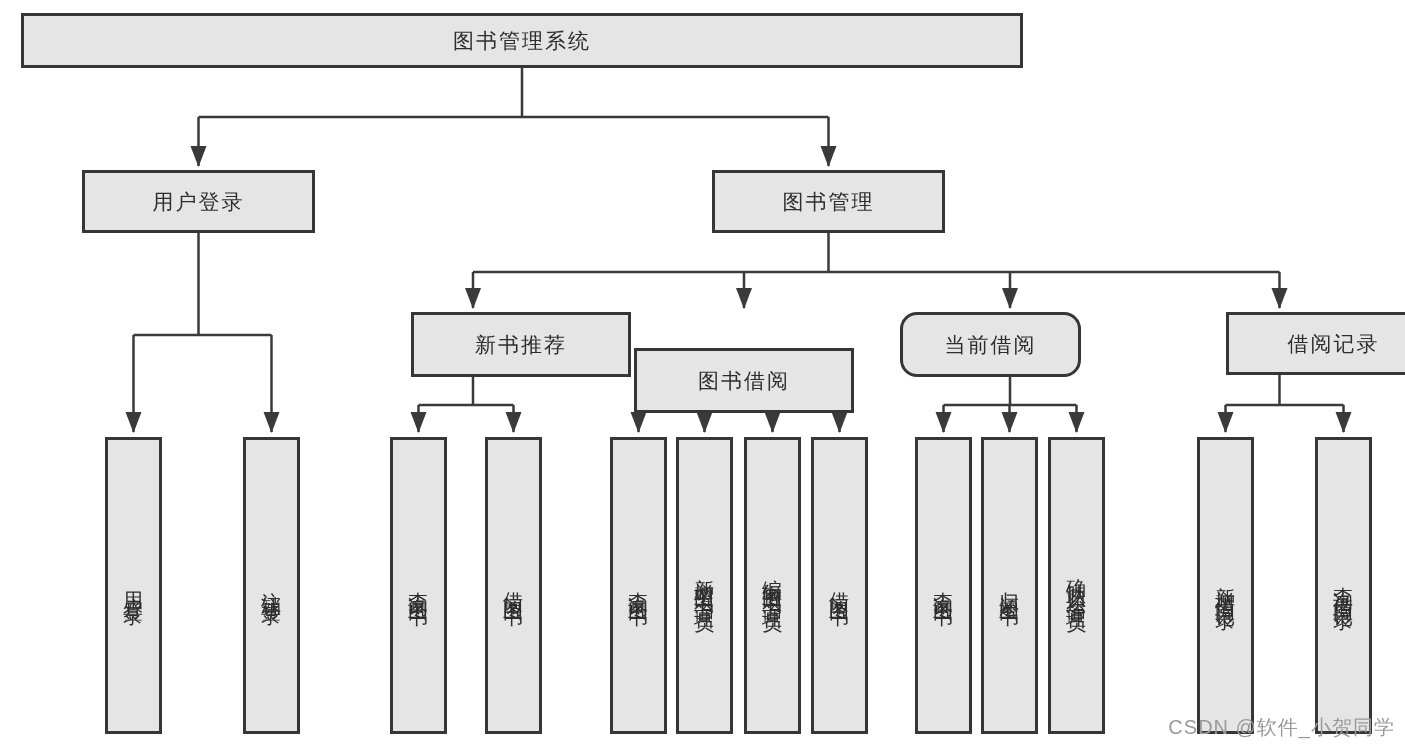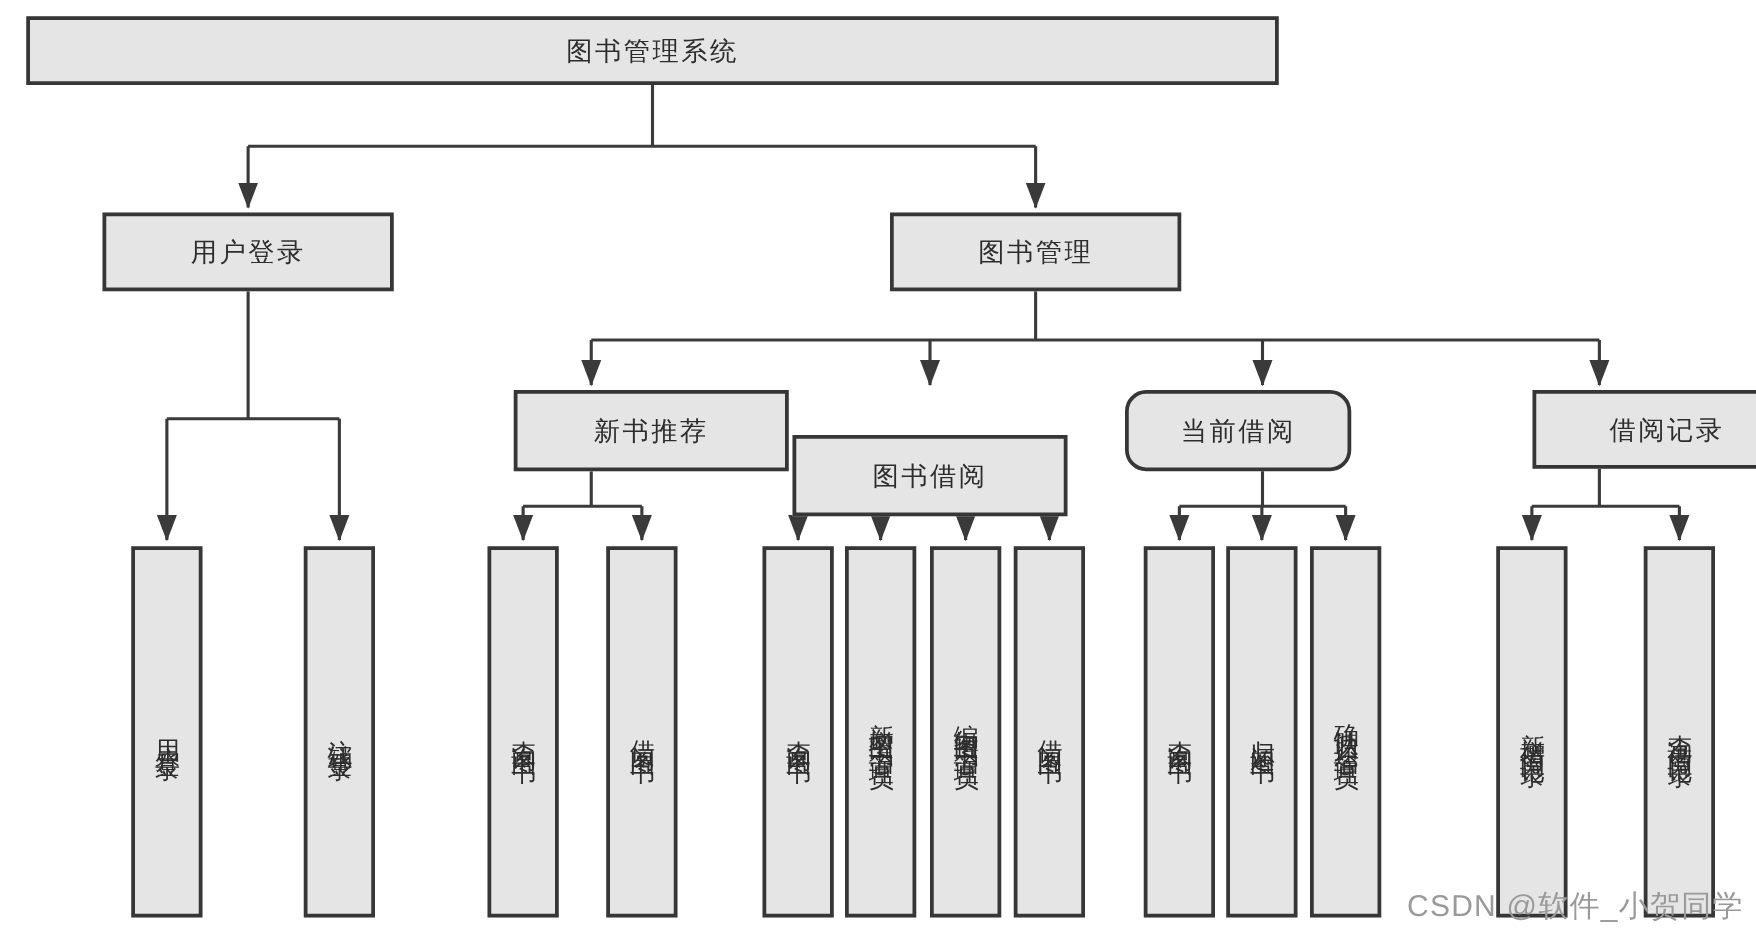--- a/index.html
+++ b/index.html
@@ -64,21 +64,21 @@
   .lf-g3-3 { left: 811px; }
   .lf-g4-0 { left: 915px; }
   .lf-g4-1 { left: 981px; }
   .lf-g4-2 { left: 1048px; }
   .lf-g5-0 { left: 1197px; }
   .lf-g5-1 { left: 1315px; }
   .watermark {
     position: absolute;
     right: 10px;
     bottom: 6px;
-    font-size: 24px;
+    font-size: 20px;
     color: #9a9a9a;
     letter-spacing: 1px;
     z-index: 5;
     white-space: nowrap;
   }
 </style>
 </head>
 <body>
 
 <div class="canvas">

